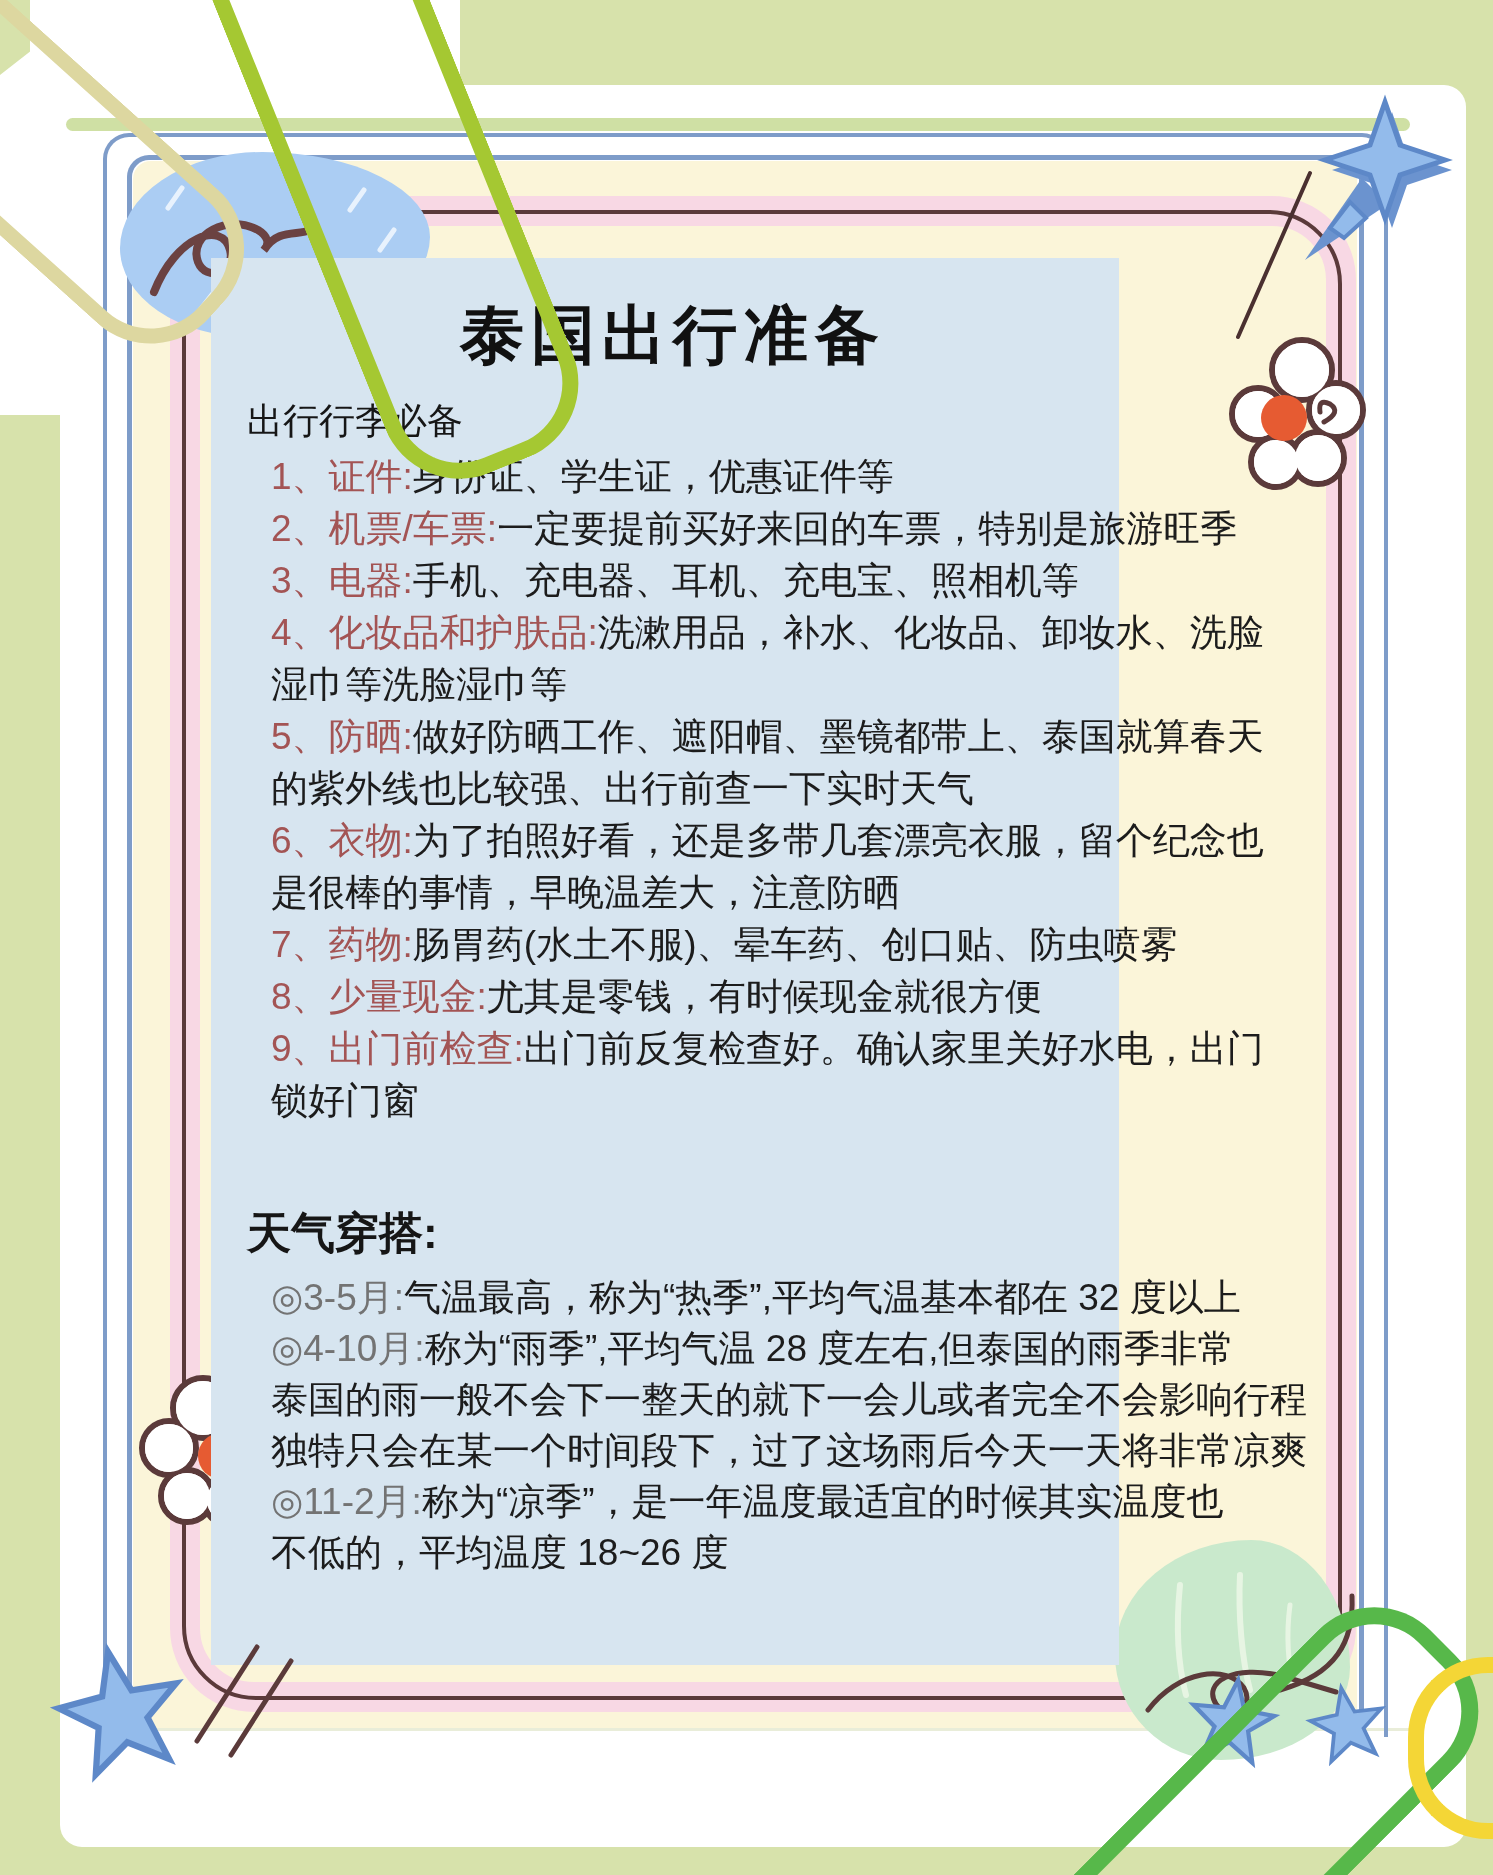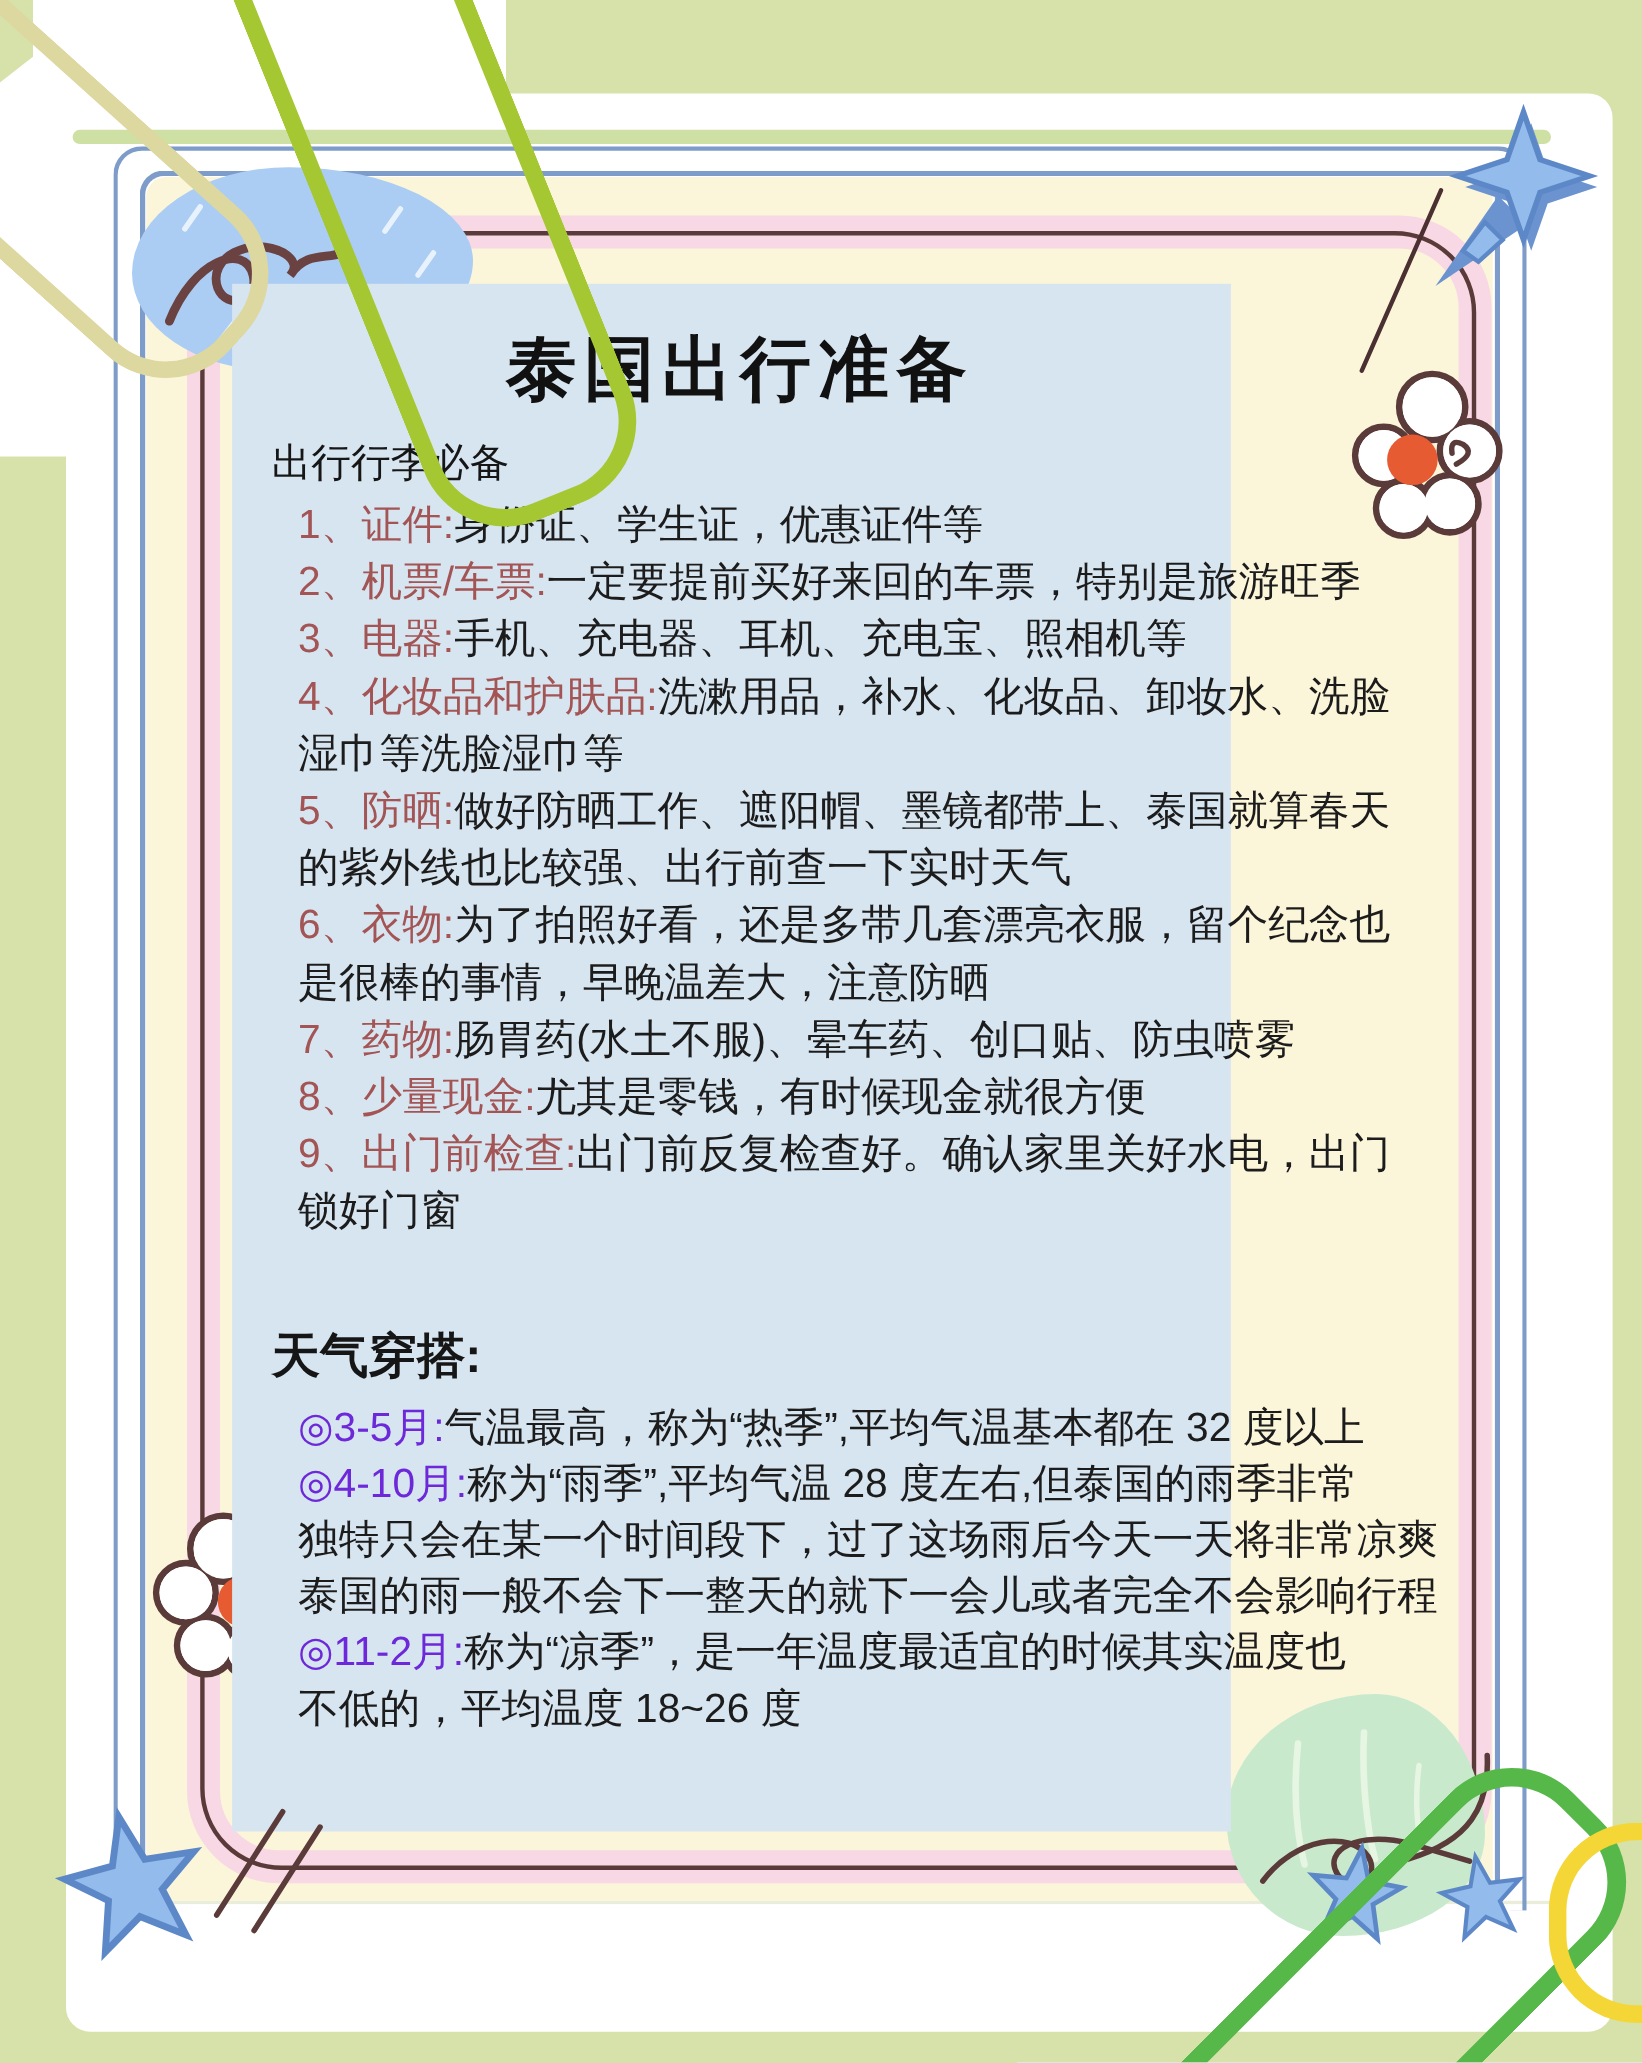--- a/index.html
+++ b/index.html
@@ -42,21 +42,21 @@
   
   .panel{position:absolute;left:211px;top:258px;width:908px;height:1407px;background:#d7e5f0;
     box-sizing:border-box;padding:34px 20px 0 36px;color:#1c1c1c;}
   .title{margin:8px 0 0 0;text-align:center;font-size:64px;font-weight:bold;letter-spacing:7px;line-height:1.12;color:#111;}
   .sec-heading{margin:30px 0 0 0;font-size:36px;font-weight:normal;line-height:1.05;color:#161616;}
   .sec-heading2{margin:80px 0 0 0;font-size:44px;font-weight:bold;line-height:1.2;color:#161616;}
   .tlist{margin-top:12px;font-size:37px;line-height:52px;}
   .wlist{margin-top:12px;font-size:37px;line-height:51px;}
   .tline{white-space:nowrap;margin-left:24px;}
   .tlabel{color:#a35454;}
-  .wlabel{color:#6d28d9;}
+  .wlabel{color:#737373;}
 </style>
 </head>
 <body>
 
 <div class="canvas">
 
   <div class="page"></div>
   <div class="patch patch1"></div>
   <div class="patch patch2"></div>
   <div class="patch patch3"></div>
@@ -151,22 +151,22 @@
         <div class="tline">是很棒的事情，早晚温差大，注意防晒</div>
         <div class="tline"><span class="tlabel">7、药物:</span>肠胃药(水土不服)、晕车药、创口贴、防虫喷雾</div>
         <div class="tline"><span class="tlabel">8、少量现金:</span>尤其是零钱，有时候现金就很方便</div>
         <div class="tline"><span class="tlabel">9、出门前检查:</span>出门前反复检查好。确认家里关好水电，出门</div>
         <div class="tline">锁好门窗</div>
       </div>
     <h2 class="sec-heading2">天气穿搭:</h2>
     <div class="wlist" id="weather-list">
         <div class="tline"><span class="wlabel">◎3-5月:</span>气温最高，称为“热季”,平均气温基本都在 32 度以上</div>
         <div class="tline"><span class="wlabel">◎4-10月:</span>称为“雨季”,平均气温 28 度左右,但泰国的雨季非常</div>
+        <div class="tline">泰国的雨一般不会下一整天的就下一会儿或者完全不会影响行程</div>
         <div class="tline">独特只会在某一个时间段下，过了这场雨后今天一天将非常凉爽</div>
-        <div class="tline">泰国的雨一般不会下一整天的就下一会儿或者完全不会影响行程</div>
         <div class="tline"><span class="wlabel">◎11-2月:</span>称为“凉季”，是一年温度最适宜的时候其实温度也</div>
         <div class="tline">不低的，平均温度 18~26 度</div>
       </div>
   </div>
 
   <svg class="deco-svg" style="left:185px;top:1645px;" width="120" height="110" viewBox="0 0 120 110">
     <line x1="72" y1="2" x2="12" y2="96" stroke="#5b3a3a" stroke-width="5" stroke-linecap="round"></line>
     <line x1="106" y1="16" x2="46" y2="110" stroke="#5b3a3a" stroke-width="5" stroke-linecap="round"></line>
   </svg>
   <svg class="deco-svg" style="left:58px;top:1648px;transform:rotate(-12deg);" width="125" height="125" viewBox="0 0 100 100">

